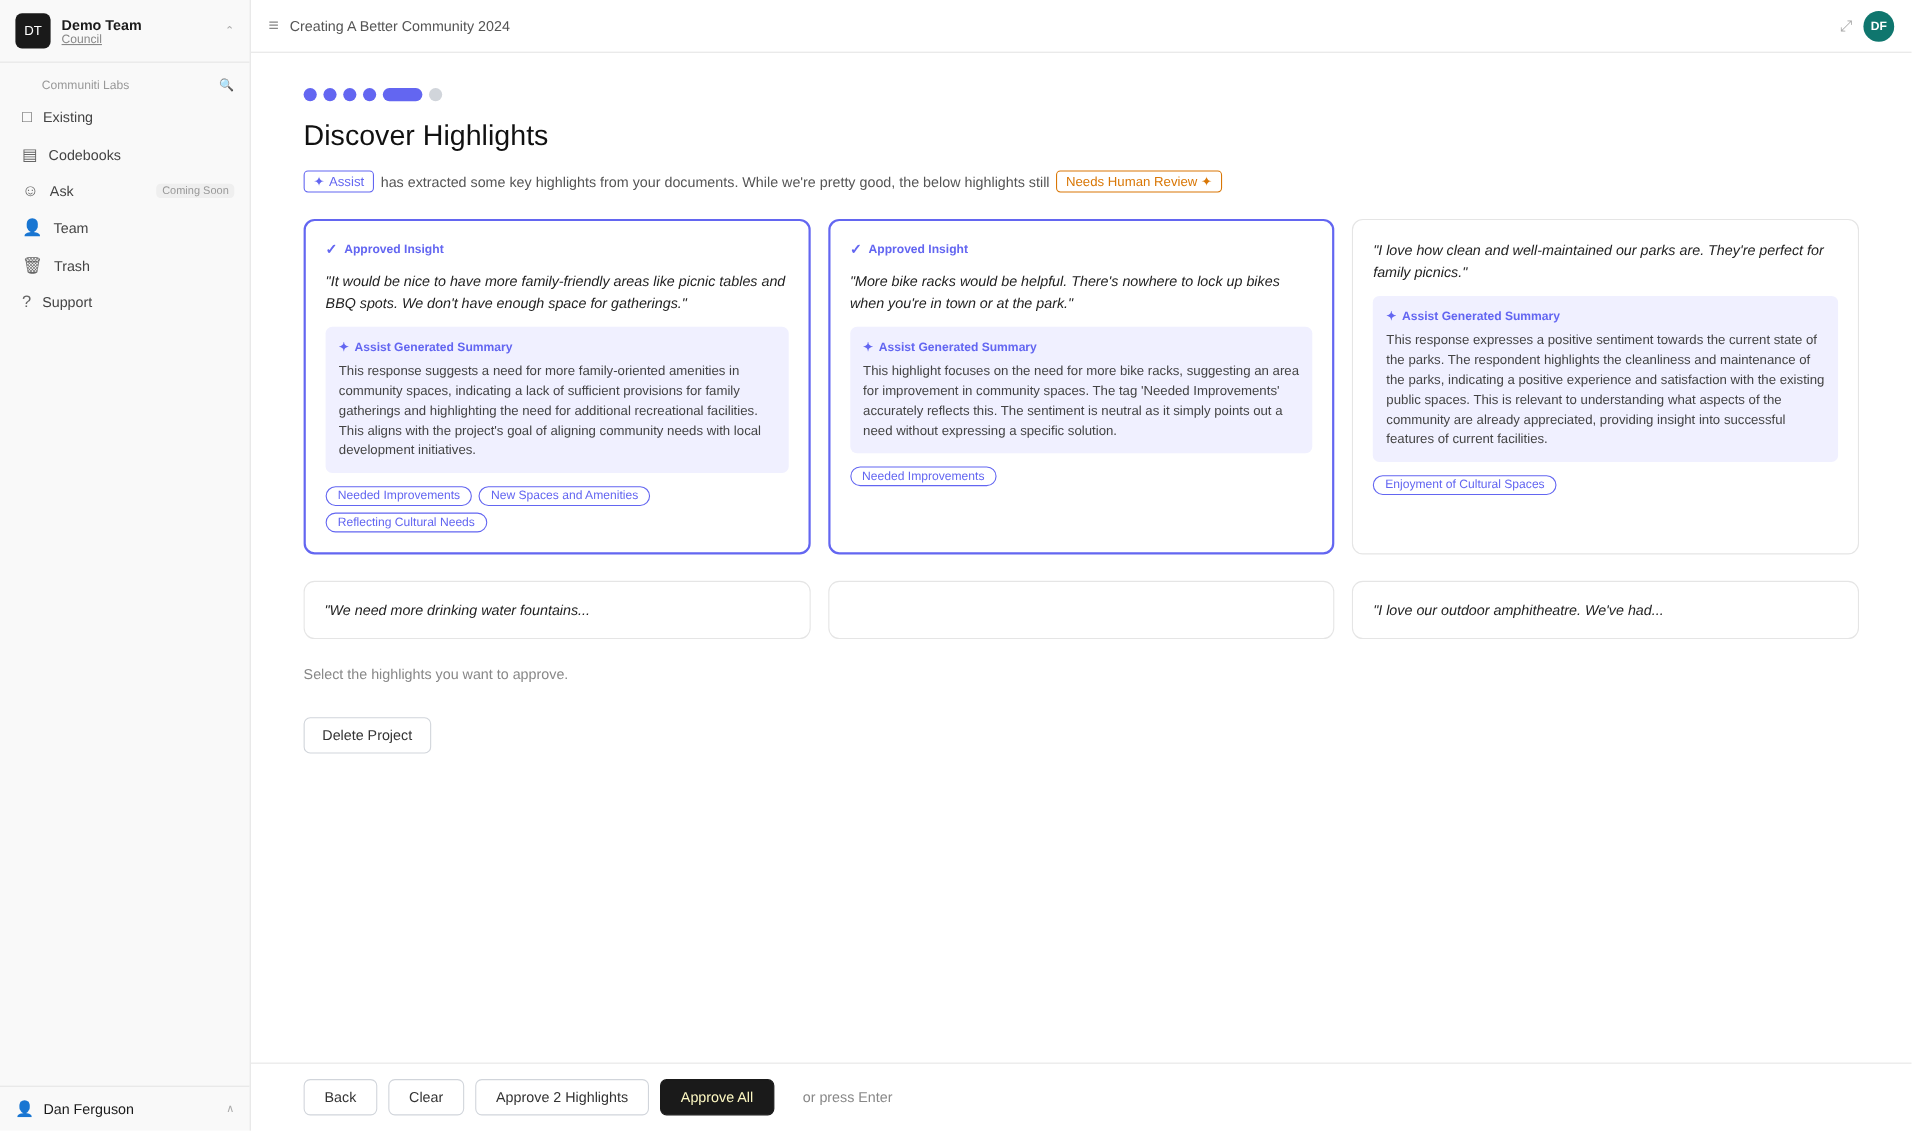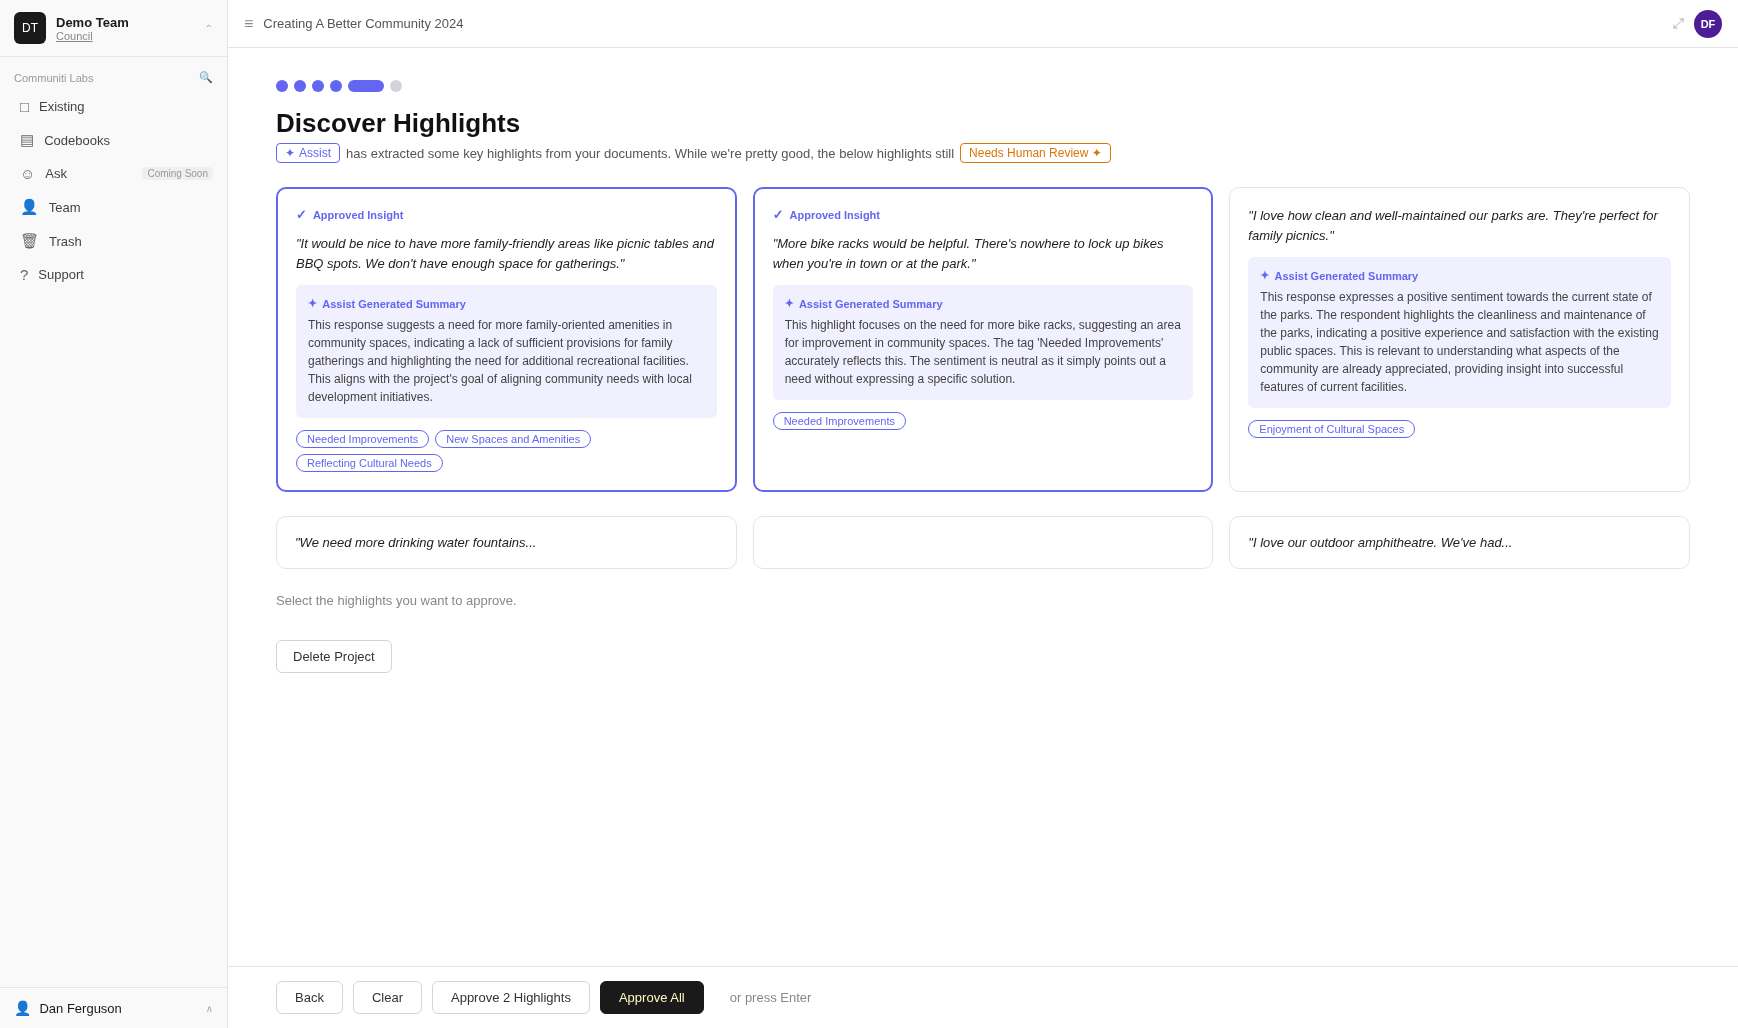--- a/index.html
+++ b/index.html
@@ -32,21 +32,21 @@
       flex-shrink: 0;
     }
     .sidebar-title-group { flex: 1; }
     .sidebar-app-name { font-weight: 700; font-size: 13px; }
     .sidebar-app-sub { font-size: 11px; color: #888; text-decoration: underline; }
     .sidebar-chevron { color: #aaa; font-size: 10px; cursor: pointer; }
 
     .sidebar-section-label {
       padding: 14px 14px 6px;
       font-size: 11px; color: #999; font-weight: 500;
-      display: flex; align-items: center; justify-content: space-between;
+      display: flex; align-items: center; justify-content: space-between; margin-left: 24px;
     }
     .sidebar-search-icon { cursor: pointer; color: #aaa; }
 
     .sidebar-nav { flex: 1; }
     .sidebar-item {
       display: flex; align-items: center; gap: 10px;
       padding: 8px 14px;
       cursor: pointer;
       border-radius: 6px;
       margin: 0 6px;
@@ -86,21 +86,21 @@
       display: flex; align-items: center;
       padding: 0 16px;
       gap: 10px;
     }
     .topbar-menu { color: #888; cursor: pointer; font-size: 16px; }
     .topbar-title { font-size: 13px; color: #555; flex: 1; }
     .topbar-actions { display: flex; align-items: center; gap: 10px; }
     .topbar-expand { color: #aaa; cursor: pointer; font-size: 14px; }
     .topbar-avatar {
       width: 28px; height: 28px;
-      background: #4c1d95;
+      background: #0f766e;
       border-radius: 50%;
       display: flex; align-items: center; justify-content: center;
       color: #fff; font-size: 11px; font-weight: 600;
       cursor: pointer;
     }
 
     
     .content {
       flex: 1;
       overflow-y: auto;
@@ -114,22 +114,22 @@
     }
     .dot {
       width: 12px; height: 12px;
       border-radius: 50%;
     }
     .dot-filled { background: #6366f1; }
     .dot-active { width: 36px; height: 12px; border-radius: 6px; background: #6366f1; }
     .dot-empty { background: #d1d5db; }
 
     .page-heading {
-      font-size: 26px; font-weight: 700; color: #111;
-      margin-bottom: 4px;
+      font-size: 26px; font-weight: 400; color: #111;
+      margin-bottom: 16px;
     }
 
     .assist-line {
       display: flex; align-items: center; gap: 6px;
       margin-bottom: 24px; flex-wrap: wrap;
       font-size: 13px; color: #555;
     }
     .assist-badge {
       display: inline-flex; align-items: center; gap: 4px;
       border: 1px solid #6366f1; border-radius: 4px;

